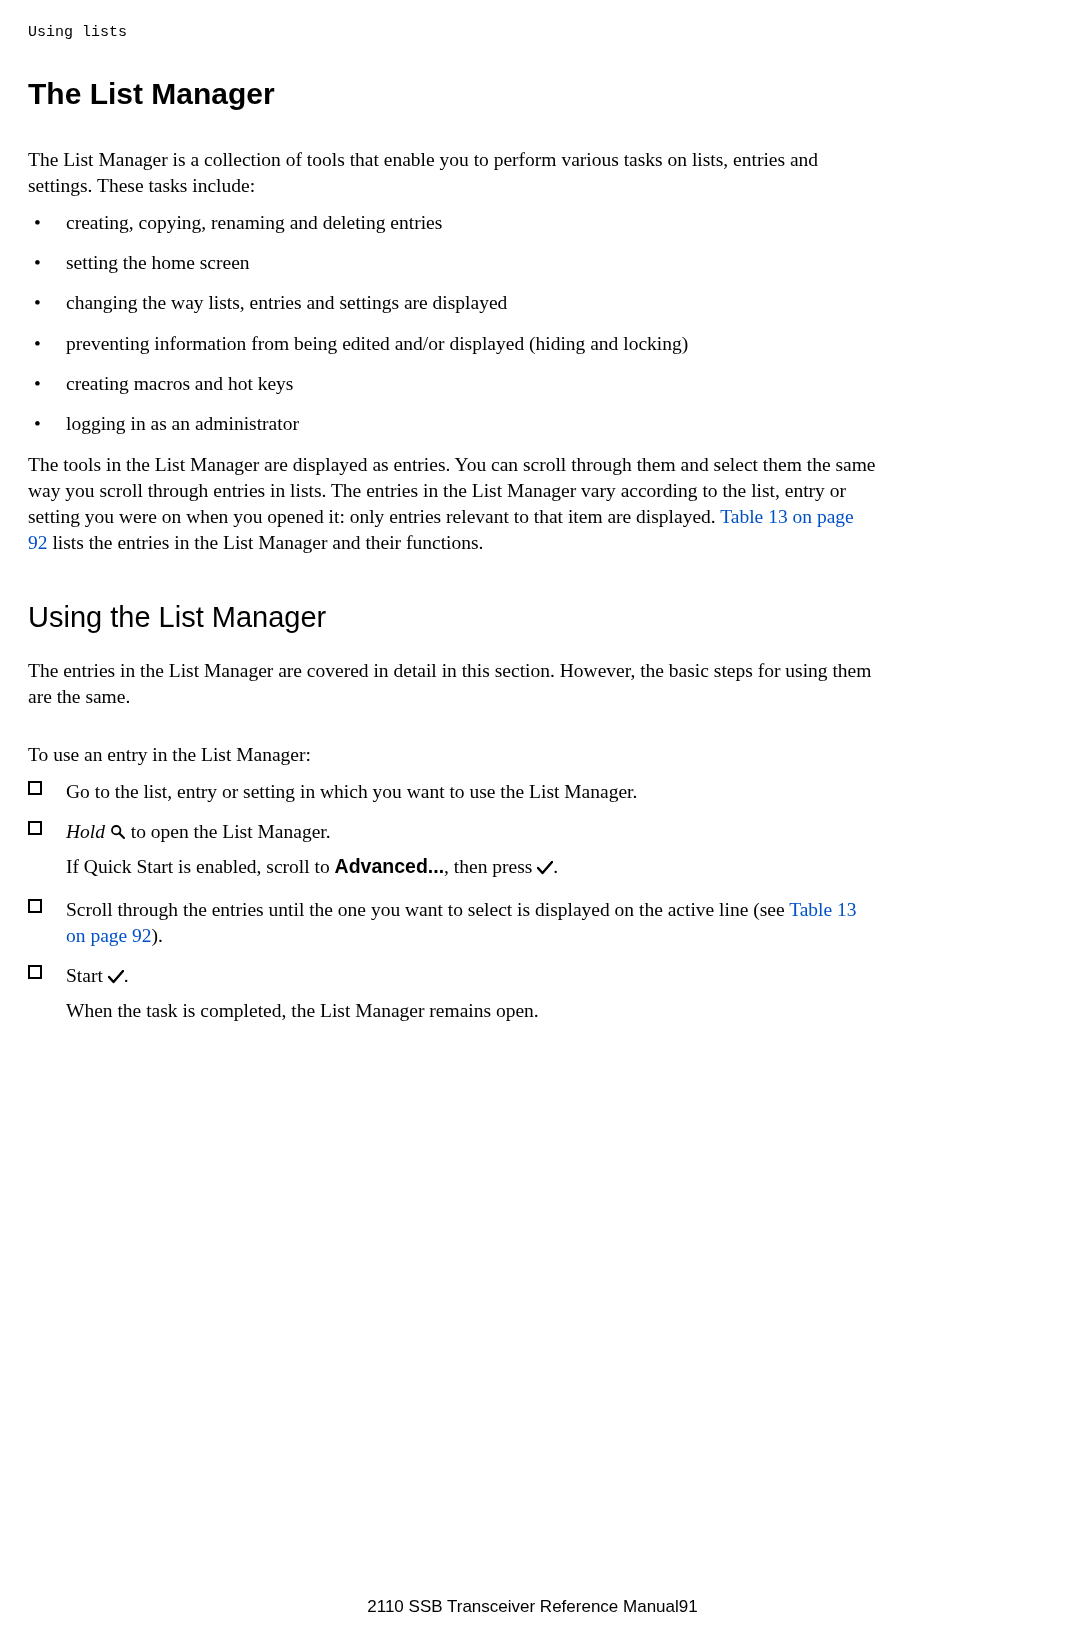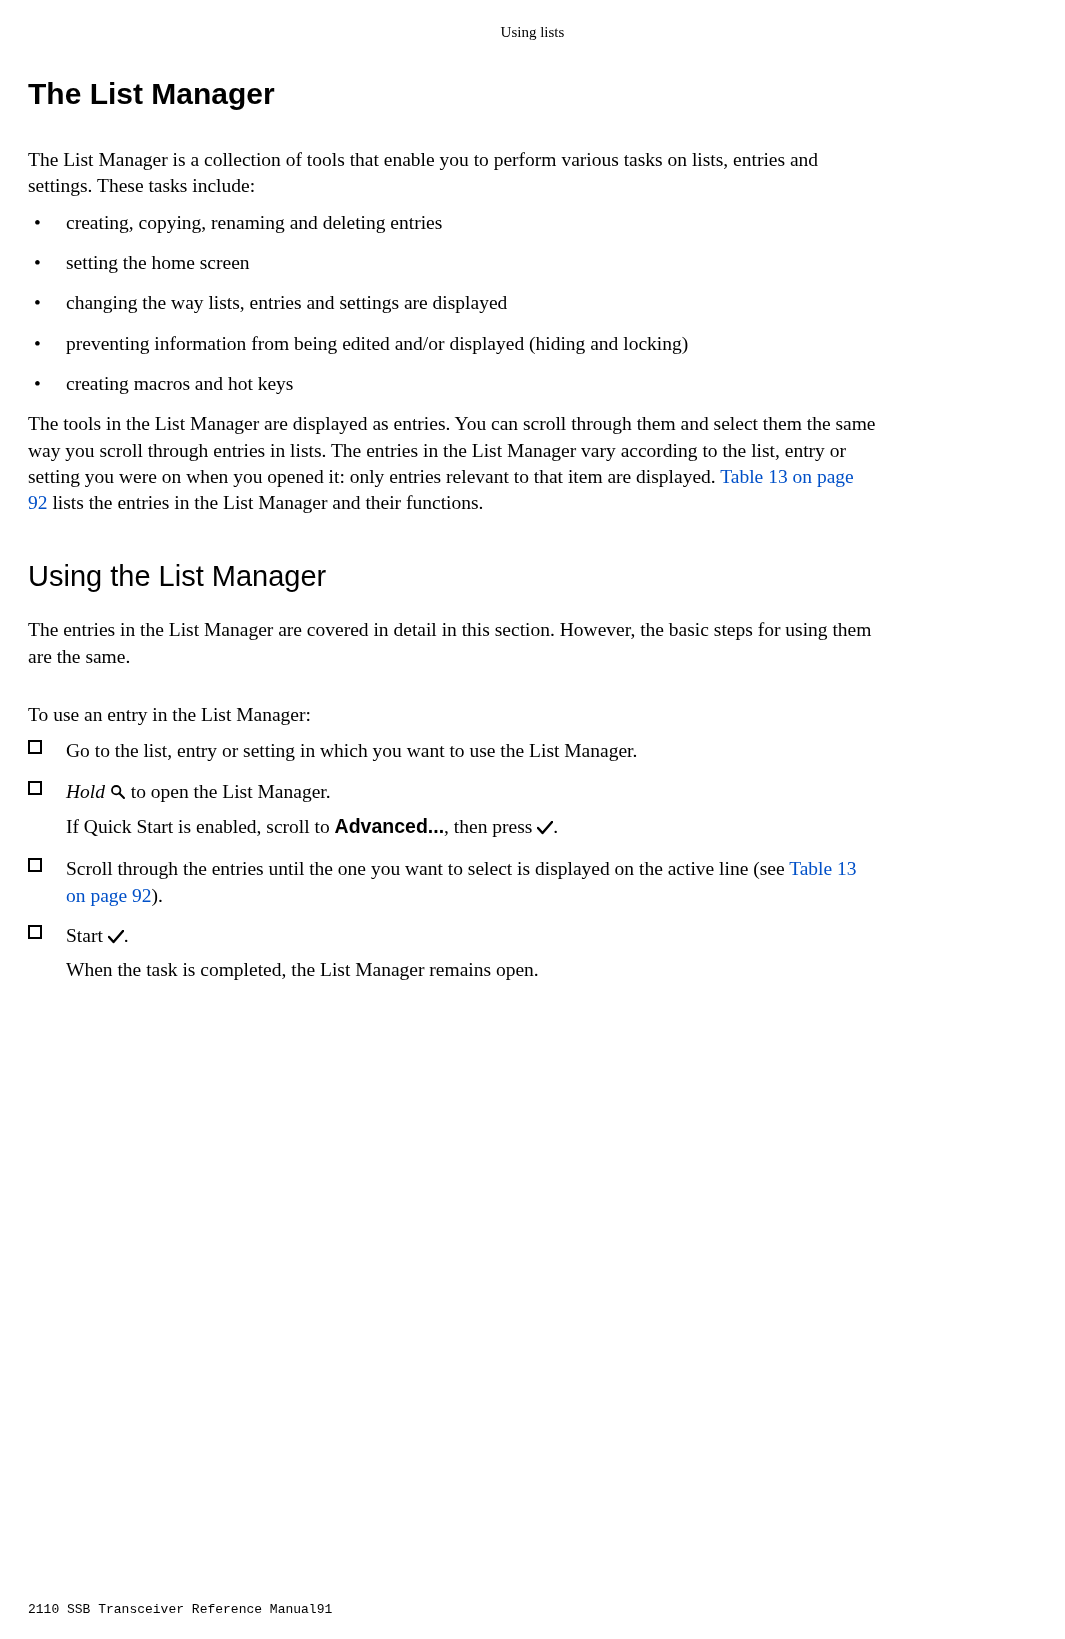--- a/index.html
+++ b/index.html
@@ -11,22 +11,22 @@
     padding: 0;
   }
   .page {
     width: 1065px;
     height: 1639px;
     position: relative;
     box-sizing: border-box;
     padding: 24px 28px 0 28px;
   }
   .running-head {
-    text-align: center;
-    font-family: Liberation Serif, serif;
+    text-align: left;
+    font-family: Liberation Mono, monospace;
     font-size: 15px;
     margin-bottom: 36px;
   }
   h1.section-title {
     font-family: Arial, Helvetica, sans-serif;
     font-weight: bold;
     font-size: 30px;
     margin: 0 0 36px 0;
   }
   h2.subsection-title {
@@ -94,24 +94,24 @@
   }
   .icon-inline {
     display: inline-block;
     vertical-align: -2px;
   }
   .footer {
     position: absolute;
     bottom: 22px;
     left: 28px;
     right: 28px;
-    font-family: Liberation Mono, monospace;
-    font-size: 13px;
+    font-family: Liberation Sans, sans-serif;
+    font-size: 17px;
     display: flex;
-    justify-content: flex-start;
+    justify-content: center;
   }
   .spacer-lg { height: 22px; }
 </style>
 </head>
 <body>
 
 <div class="page">
 
   <div class="running-head">Using lists</div>
 
@@ -119,20 +119,21 @@
 
   <div class="body-block">
     <p>The List Manager is a collection of tools that enable you to perform various tasks on lists, entries and settings. These tasks include:</p>
 
     <ul class="bullets">
       <li>creating, copying, renaming and deleting entries</li>
       <li>setting the home screen</li>
       <li>changing the way lists, entries and settings are displayed</li>
       <li>preventing information from being edited and/or displayed (hiding and locking)</li>
       <li>creating macros and hot keys</li>
+      <li>logging in as an administrator</li>
     </ul>
 
     <p>
       <span>The tools in the List Manager are displayed as entries. You can scroll through them and select them the same way you scroll through entries in lists. The entries in the List Manager vary according to the list, entry or setting you were on when you opened it: only entries relevant to that item are displayed. </span><span class="link">Table 13 on page 92</span><span> lists the entries in the List Manager and their functions.</span>
     </p>
   </div>
 
   <h2 class="subsection-title">Using the List Manager</h2>
 
   <div class="body-block">

